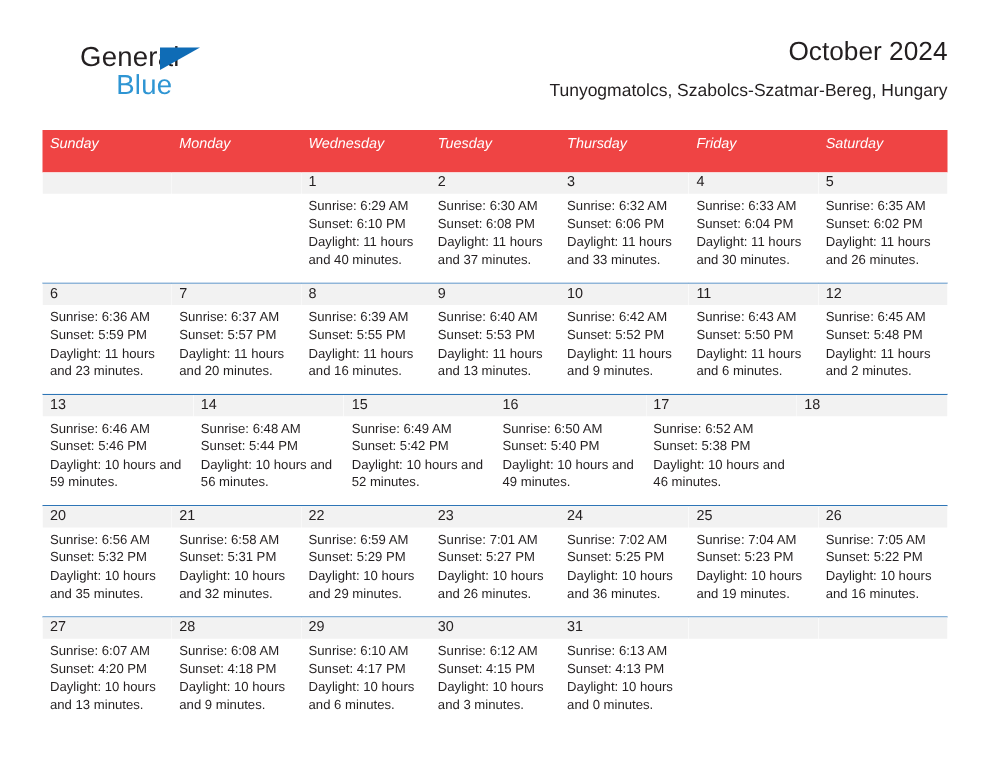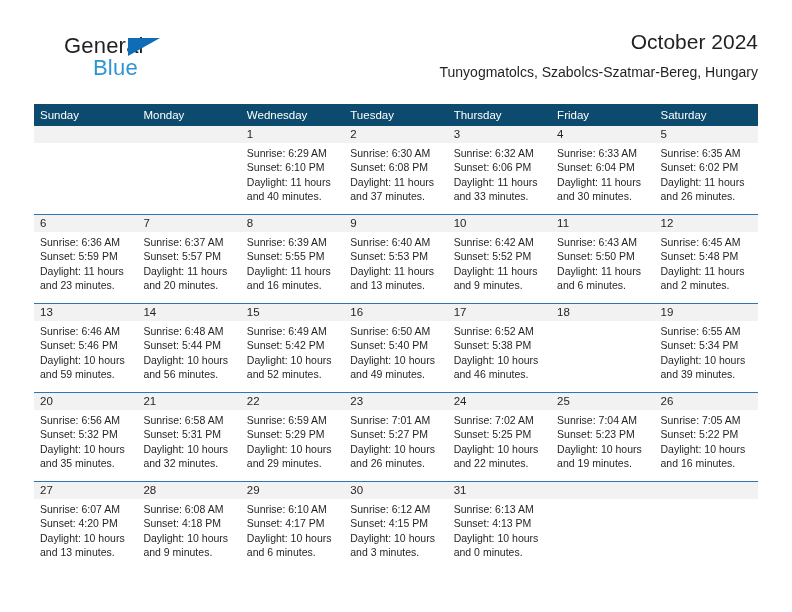--- a/index.html
+++ b/index.html
@@ -88,22 +88,23 @@
 
   
   .calendar {
     position: absolute;
     left: 34px;
     top: 104px;
     width: 724px;
   }
   .weekdays {
     display: flex;
-    background: #0c4a6e;
-    height: 22px;
+    background: #ef4444;
+    height: 34px;
+    font-style: italic;
   }
   .weekday {
     flex: 1 1 0;
     color: #ffffff;
     font-size: 11.5px;
     line-height: 22px;
     padding-left: 6px;
     box-sizing: border-box;
     white-space: nowrap;
     overflow: hidden;
@@ -322,28 +323,20 @@
             <div class="day-number">17</div>
             <div class="day-info">
               <div>Sunrise: 6:52 AM</div>
               <div>Sunset: 5:38 PM</div>
               <div class="daylight">Daylight: 10 hours and 46 minutes.</div>
             </div>
           </div>
           <div class="day">
             <div class="day-number">18</div>
           </div>
-          <div class="day">
-            <div class="day-number">19</div>
-            <div class="day-info">
-              <div>Sunrise: 6:55 AM</div>
-              <div>Sunset: 5:34 PM</div>
-              <div class="daylight">Daylight: 10 hours and 39 minutes.</div>
-            </div>
-          </div>
         </div>
         <div class="week">
           <div class="day">
             <div class="day-number">20</div>
             <div class="day-info">
               <div>Sunrise: 6:56 AM</div>
               <div>Sunset: 5:32 PM</div>
               <div class="daylight">Daylight: 10 hours and 35 minutes.</div>
             </div>
           </div>
@@ -369,21 +362,21 @@
               <div>Sunrise: 7:01 AM</div>
               <div>Sunset: 5:27 PM</div>
               <div class="daylight">Daylight: 10 hours and 26 minutes.</div>
             </div>
           </div>
           <div class="day">
             <div class="day-number">24</div>
             <div class="day-info">
               <div>Sunrise: 7:02 AM</div>
               <div>Sunset: 5:25 PM</div>
-              <div class="daylight">Daylight: 10 hours and 22 minutes.</div>
+              <div class="daylight">Daylight: 10 hours and 36 minutes.</div>
             </div>
           </div>
           <div class="day">
             <div class="day-number">25</div>
             <div class="day-info">
               <div>Sunrise: 7:04 AM</div>
               <div>Sunset: 5:23 PM</div>
               <div class="daylight">Daylight: 10 hours and 19 minutes.</div>
             </div>
           </div>

